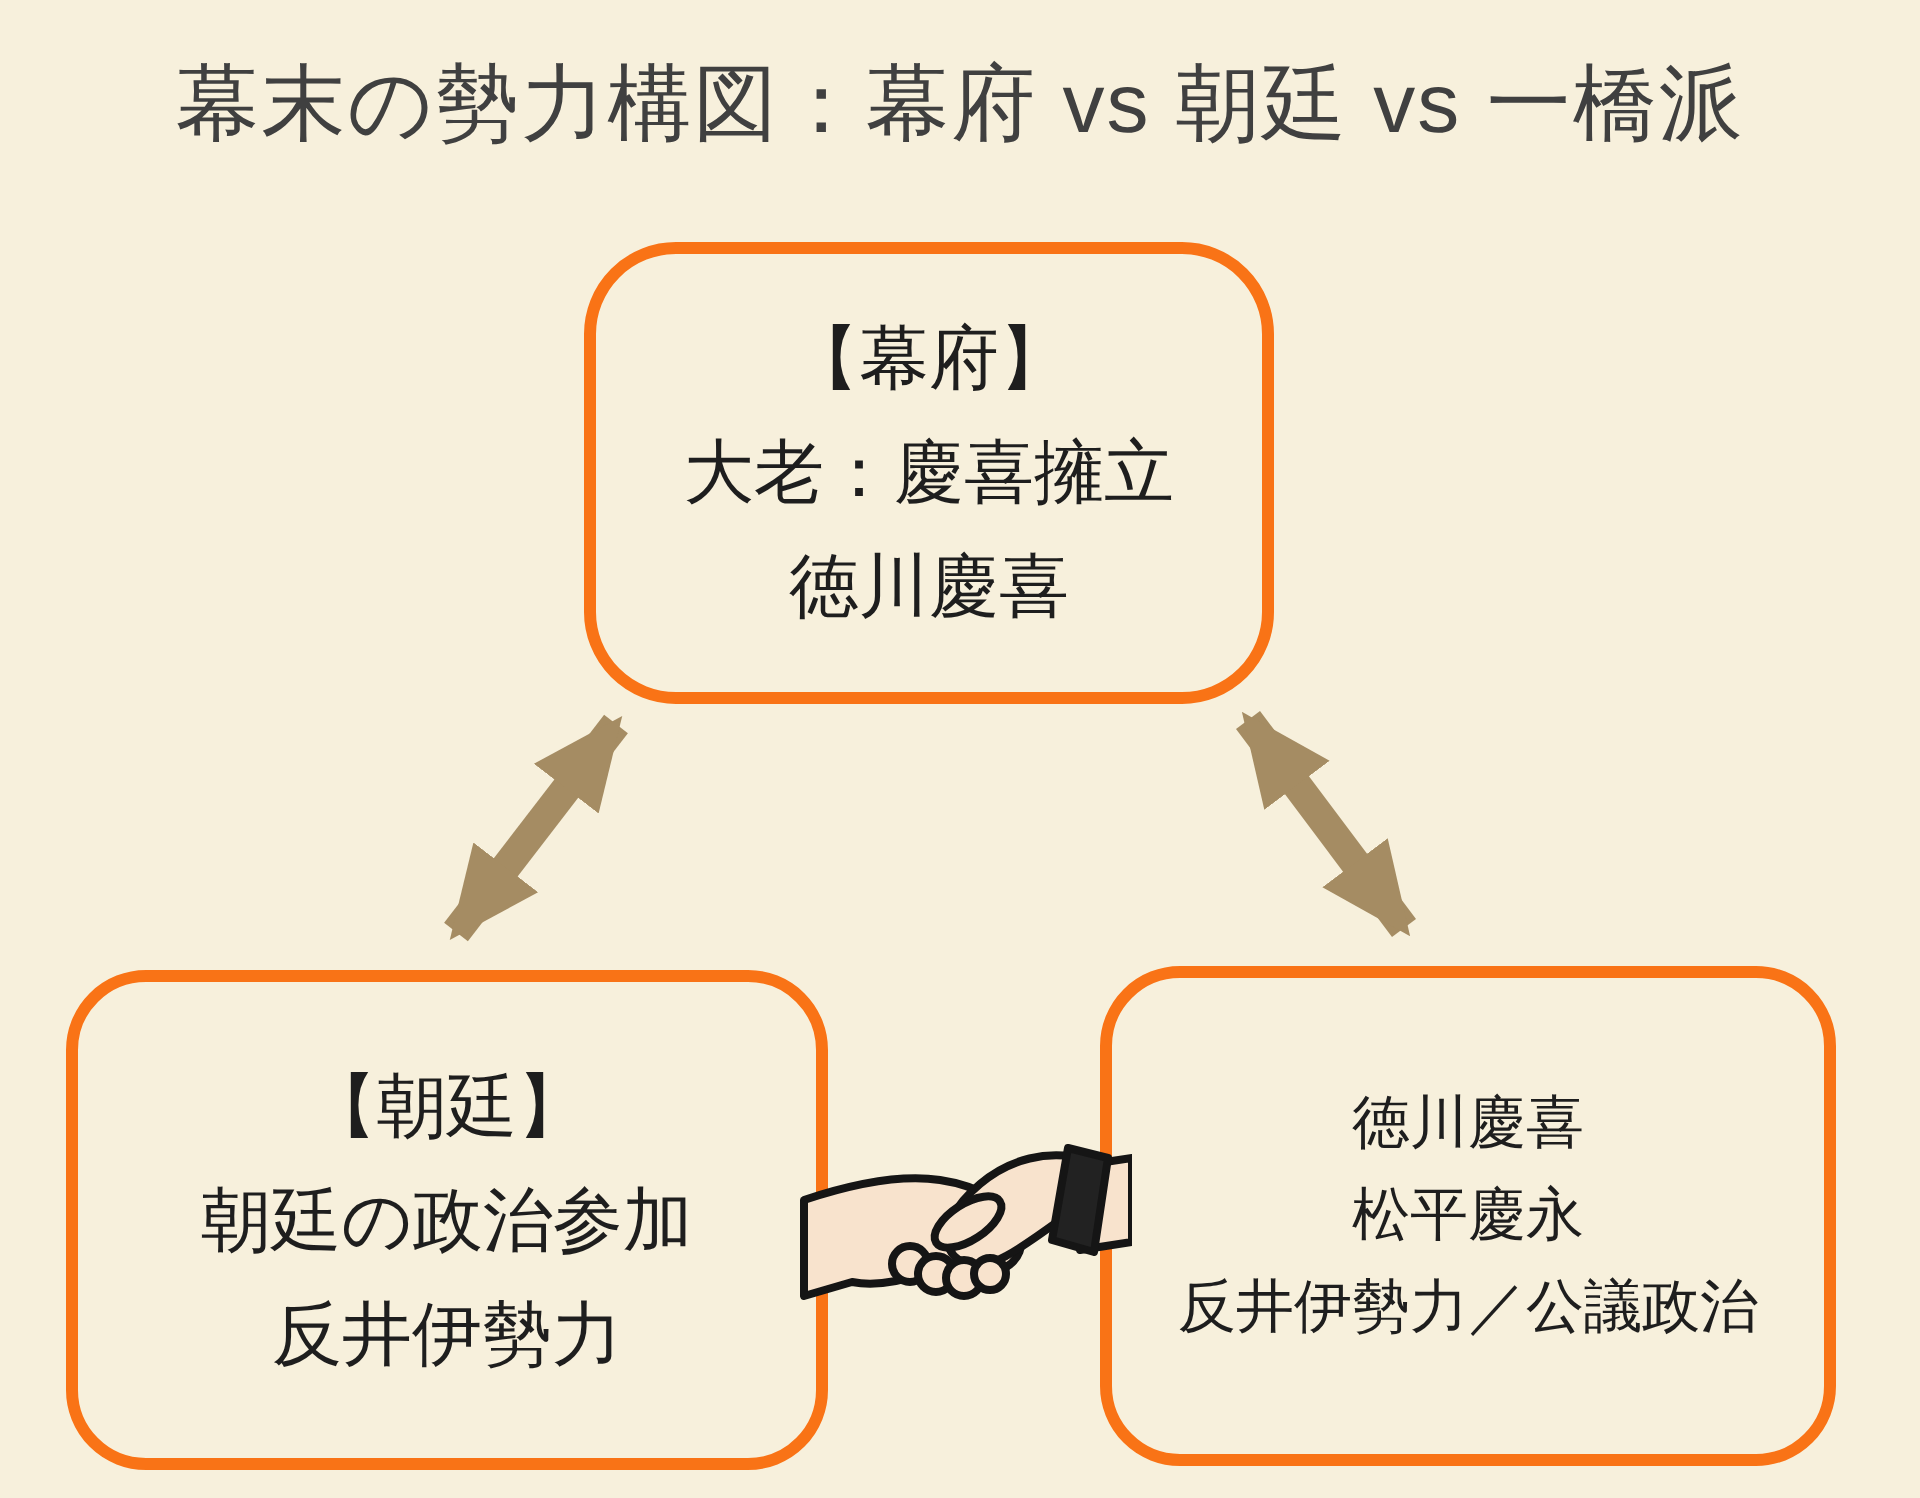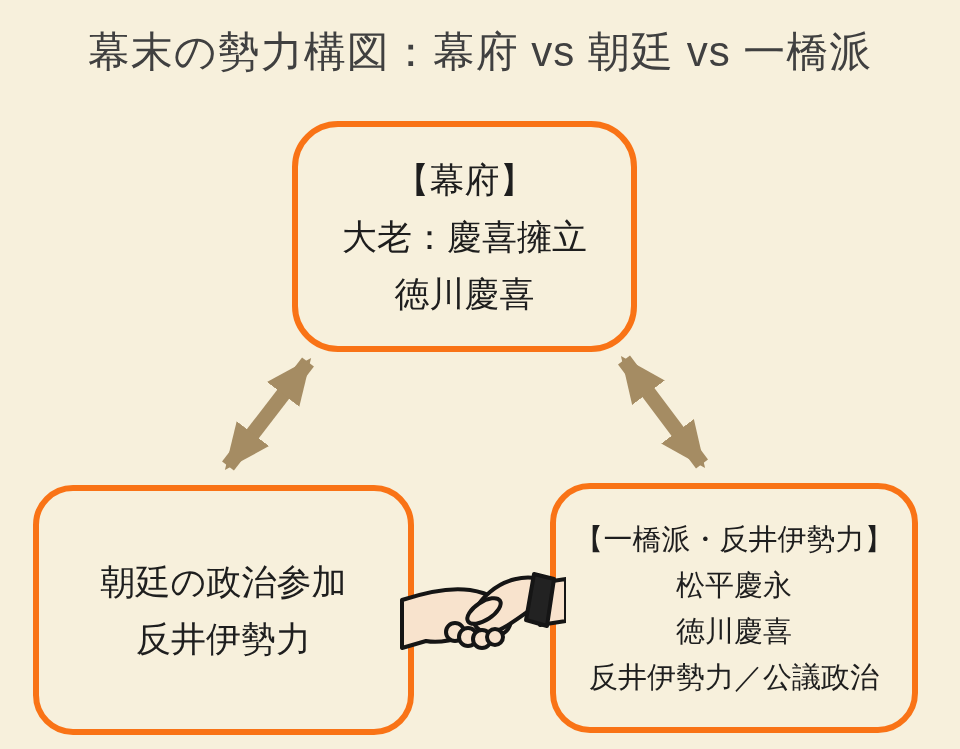--- a/index.html
+++ b/index.html
@@ -95,28 +95,28 @@
     <line x1="624" y1="360" x2="702" y2="464" stroke="#a58c63" stroke-width="15" marker-start="url(#ah)" marker-end="url(#ah)"></line>
   </svg>
 
   <div class="node" id="node-bakufu">
     <div>【幕府】</div>
     <div>大老：慶喜擁立</div>
     <div>徳川慶喜</div>
   </div>
 
   <div class="node" id="node-chotei">
+    <div>【朝廷】</div>
     <div>朝廷の政治参加</div>
     <div>反井伊勢力</div>
   </div>
 
   <div class="node" id="node-hitotsubashi">
-    <div>【一橋派・反井伊勢力】</div>
+    <div>徳川慶喜</div>
     <div>松平慶永</div>
-    <div>徳川慶喜</div>
     <div>反井伊勢力／公議政治</div>
   </div>
 
   <svg class="handshake" viewBox="0 0 168 112">
     <g stroke="#151515" stroke-width="4" stroke-linejoin="round" fill="#f8e3cd">
 
       <path d="M148,16 L168,13 L168,55 L142,59 Z"></path>
 
       <path d="M4,34 C28,26 52,21 72,24 C92,27 106,36 111,47
                C115,56 112,65 102,69 C90,74 76,74 66,70

